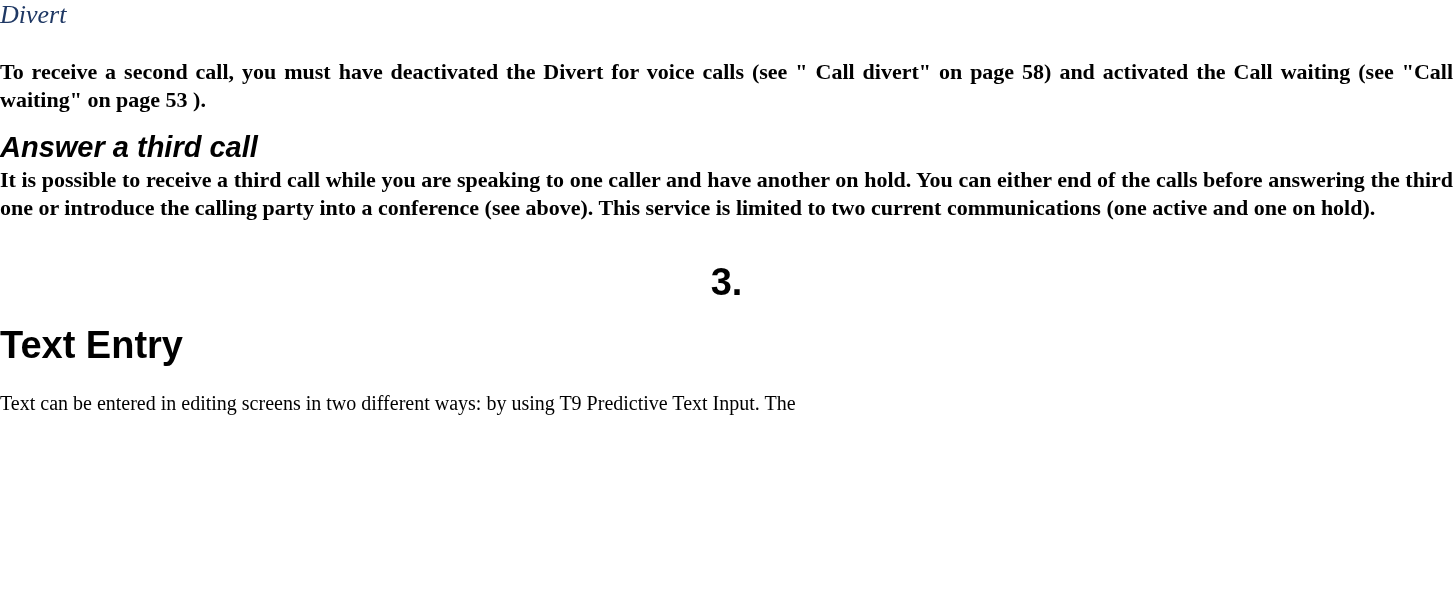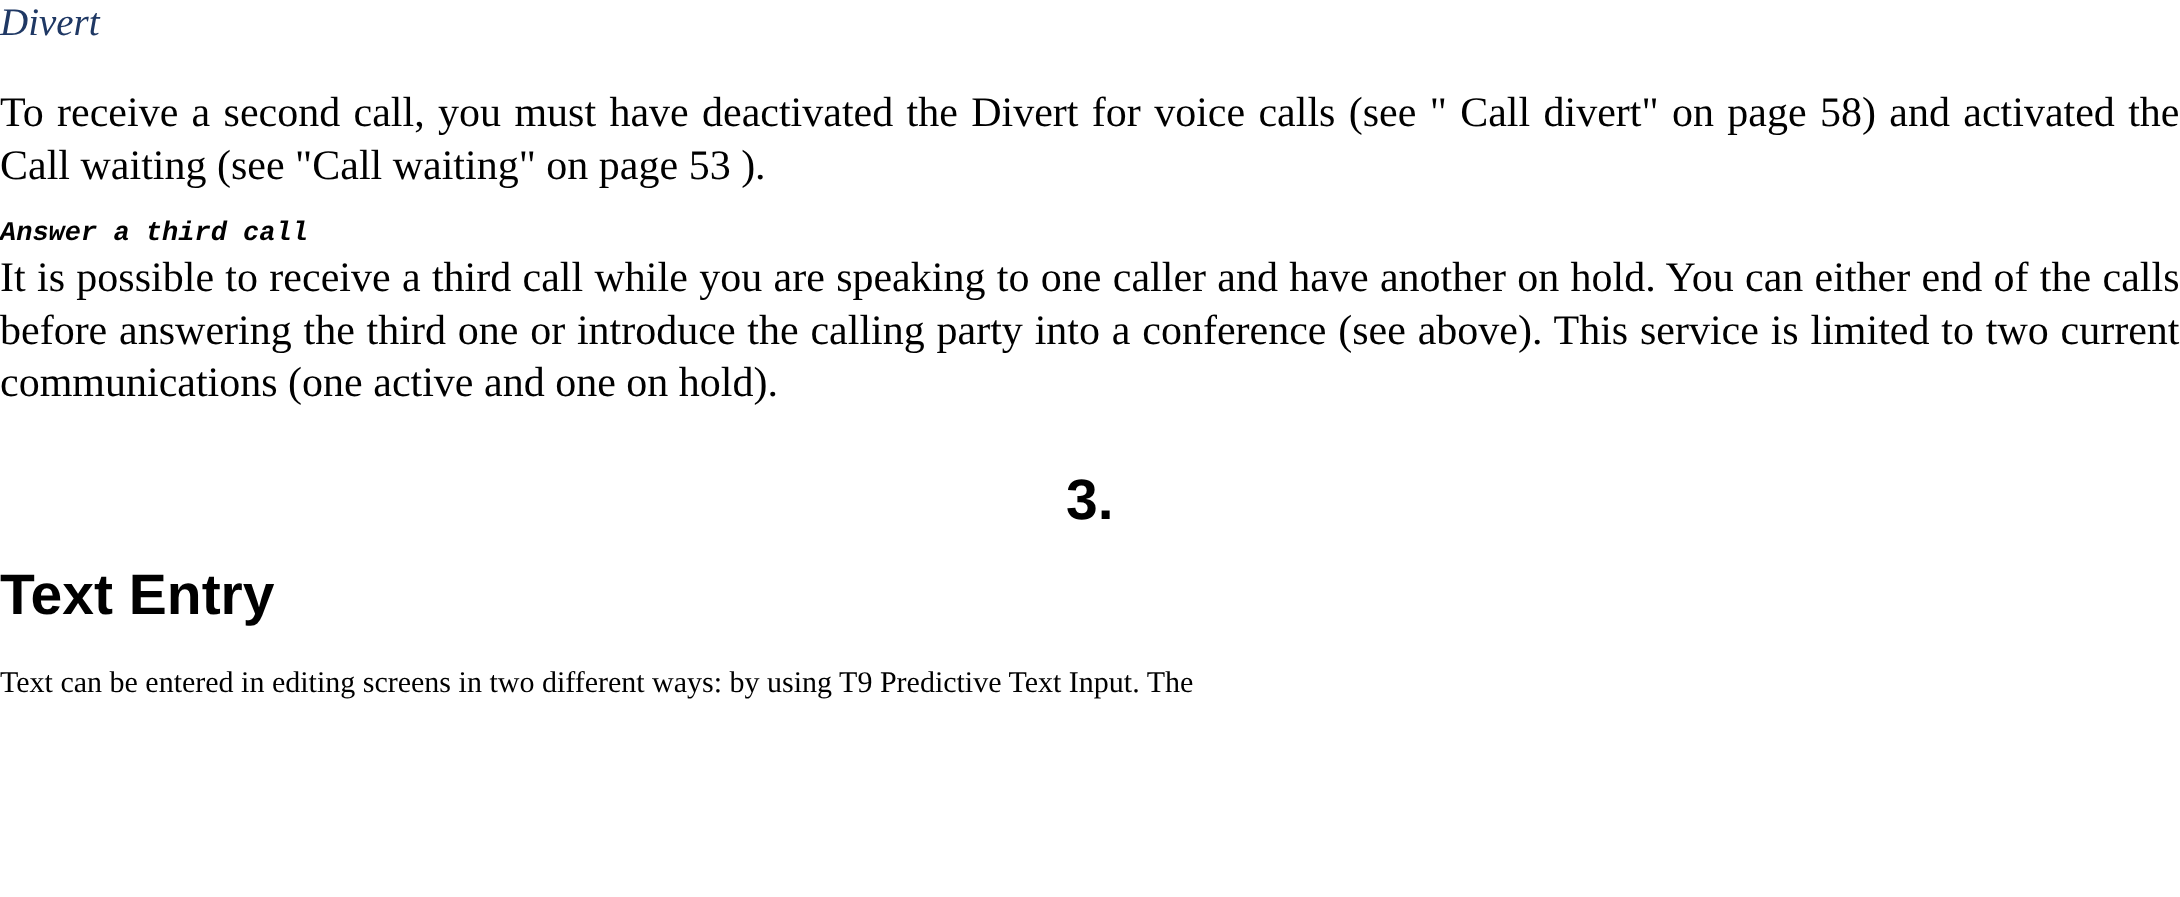--- a/index.html
+++ b/index.html
@@ -15,30 +15,31 @@
   .page {
     padding: 0;
   }
   .accept-label {
     font-style: italic;
     color: #1f3864;
     font-size: 26px;
     margin: 0 0 28px 0;
   }
   .body-para {
-    font-size: 28px;
+    font-size: 22px;
     line-height: 1.25;
     text-align: justify;
     margin: 0 0 18px 0;
+    font-weight: bold;
   }
   .subheading {
-    font-family: Liberation Mono, monospace;
+    font-family: Liberation Sans, sans-serif;
     font-weight: bold;
     font-style: italic;
-    font-size: 18px;
+    font-size: 29px;
     margin: 18px 0 2px 0;
   }
   .chapter-number {
     font-family: Arial, Helvetica, sans-serif;
     font-weight: bold;
     font-size: 38px;
     text-align: center;
     margin: 40px 0 20px 0;
   }
   .chapter-title {

